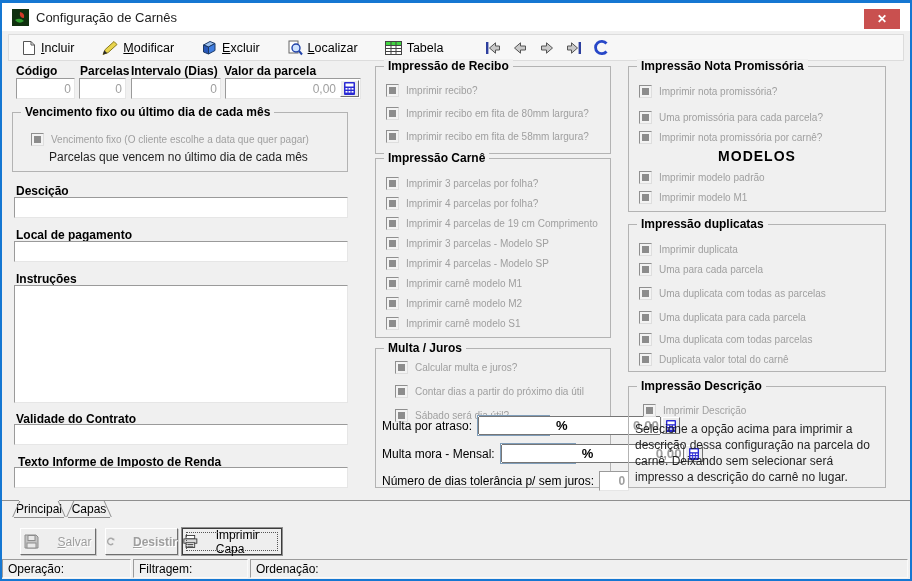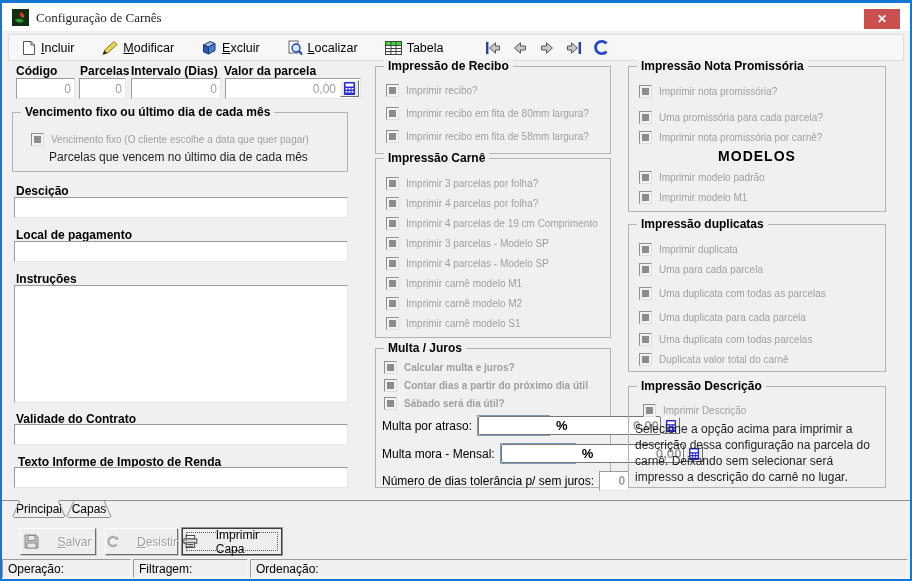--- a/index.html
+++ b/index.html
@@ -8,21 +8,21 @@
 
   .window {
     position: relative; width: 912px; height: 581px;
     background: #f0f0f0;
     box-shadow: inset 0 0 0 2px #1577d2;
     overflow: hidden;
   }
   .accent-top { position:absolute; left:0; top:0; width:100%; height:3px; background:#1577d2; }
 
   
-  .titlebar { position:absolute; left:2px; top:3px; width:908px; height:28px; background:#ffffff;font-family:Liberation Serif, serif; }
+  .titlebar { position:absolute; left:2px; top:3px; width:908px; height:28px; background:#ffffff; }
   .app-icon { position:absolute; left:10px; top:6px; width:17px; height:17px; }
   .title-text { position:absolute; left:34px; top:7px; font-size:13px; color:#1f1f1f; white-space:nowrap; }
   .close-btn { position:absolute; right:10px; top:6px; width:36px; height:20px; background:#c9504f;
     color:#fff; font-size:12px; font-weight:bold; display:flex; align-items:center; justify-content:center; cursor:default; }
 
   
   .toolbar { position:absolute; left:8px; top:34px; width:896px; height:27px;
     background:#f7f7f7; border:1px solid #dcdcdc; display:flex; align-items:center; padding-left:13px; }
   .tb-item { display:flex; align-items:center; gap:5px; margin-right:27px; font-size:12.5px; color:#000; white-space:nowrap; }
   .tb-item svg { display:block; }
@@ -307,21 +307,21 @@
           <span class="cbbox">
             <i></i>
           </span>
           <span>Imprimir carnê modelo S1</span>
         </div>
     </div>
   </div>
 
   <div class="group" style="left:375px; top:348px; width:236px; height:140px;">
     <span class="group-title">Multa / Juros</span>
-    <div style="position:absolute; left:8px; top:11px; display:flex; flex-direction:column; gap:3px;font-weight:bold;">
+    <div style="position:absolute; left:19px; top:11px; display:flex; flex-direction:column; gap:9px;">
       <div class="cb">
           <span class="cbbox">
             <i></i>
           </span>
           <span>Calcular multa e juros?</span>
         </div>
       <div class="cb">
           <span class="cbbox">
             <i></i>
           </span>
@@ -480,21 +480,21 @@
   </div>
 
   <div class="btn disabled" style="left:20px; width:76px;">
     <svg width="15" height="15" viewBox="0 0 15 15">
         <path d="M1 1 h11 l2 2 v11 h-13 z" fill="#c3c3c3" stroke="#8d8d8d"></path>
         <rect x="4" y="1.5" width="7" height="5" fill="#e9e9e9" stroke="#8d8d8d"></rect>
         <rect x="3" y="9" width="9" height="5" fill="#e9e9e9" stroke="#8d8d8d"></rect>
       </svg>
     <span><u>S</u>alvar</span>
   </div>
-  <div class="btn disabled" style="left:105px; width:73px;">
+  <div class="btn disabled" style="left:105px; width:73px;font-weight:bold;">
     <svg width="15" height="15" viewBox="0 0 15 15">
         <path d="M12 4 A5.3 5.3 0 1 0 12 11" fill="none" stroke="#a9a9a9" stroke-width="2.4"></path>
         <path d="M13.5 1.5 l0.8 4.2 -4.2 -0.8 z" fill="#a9a9a9"></path>
       </svg>
     <span><u>D</u>esistir</span>
   </div>
   <div class="btn focused" style="left:182px; width:100px;">
     <span class="focus-rect"></span>
     <svg width="17" height="15" viewBox="0 0 17 15">
         <rect x="3.5" y="0.5" width="10" height="4" fill="#fff" stroke="#333"></rect>

